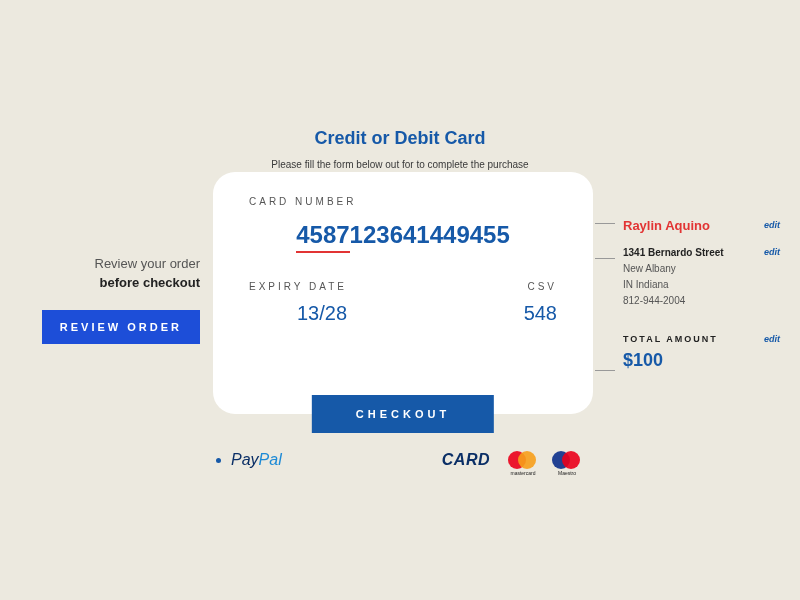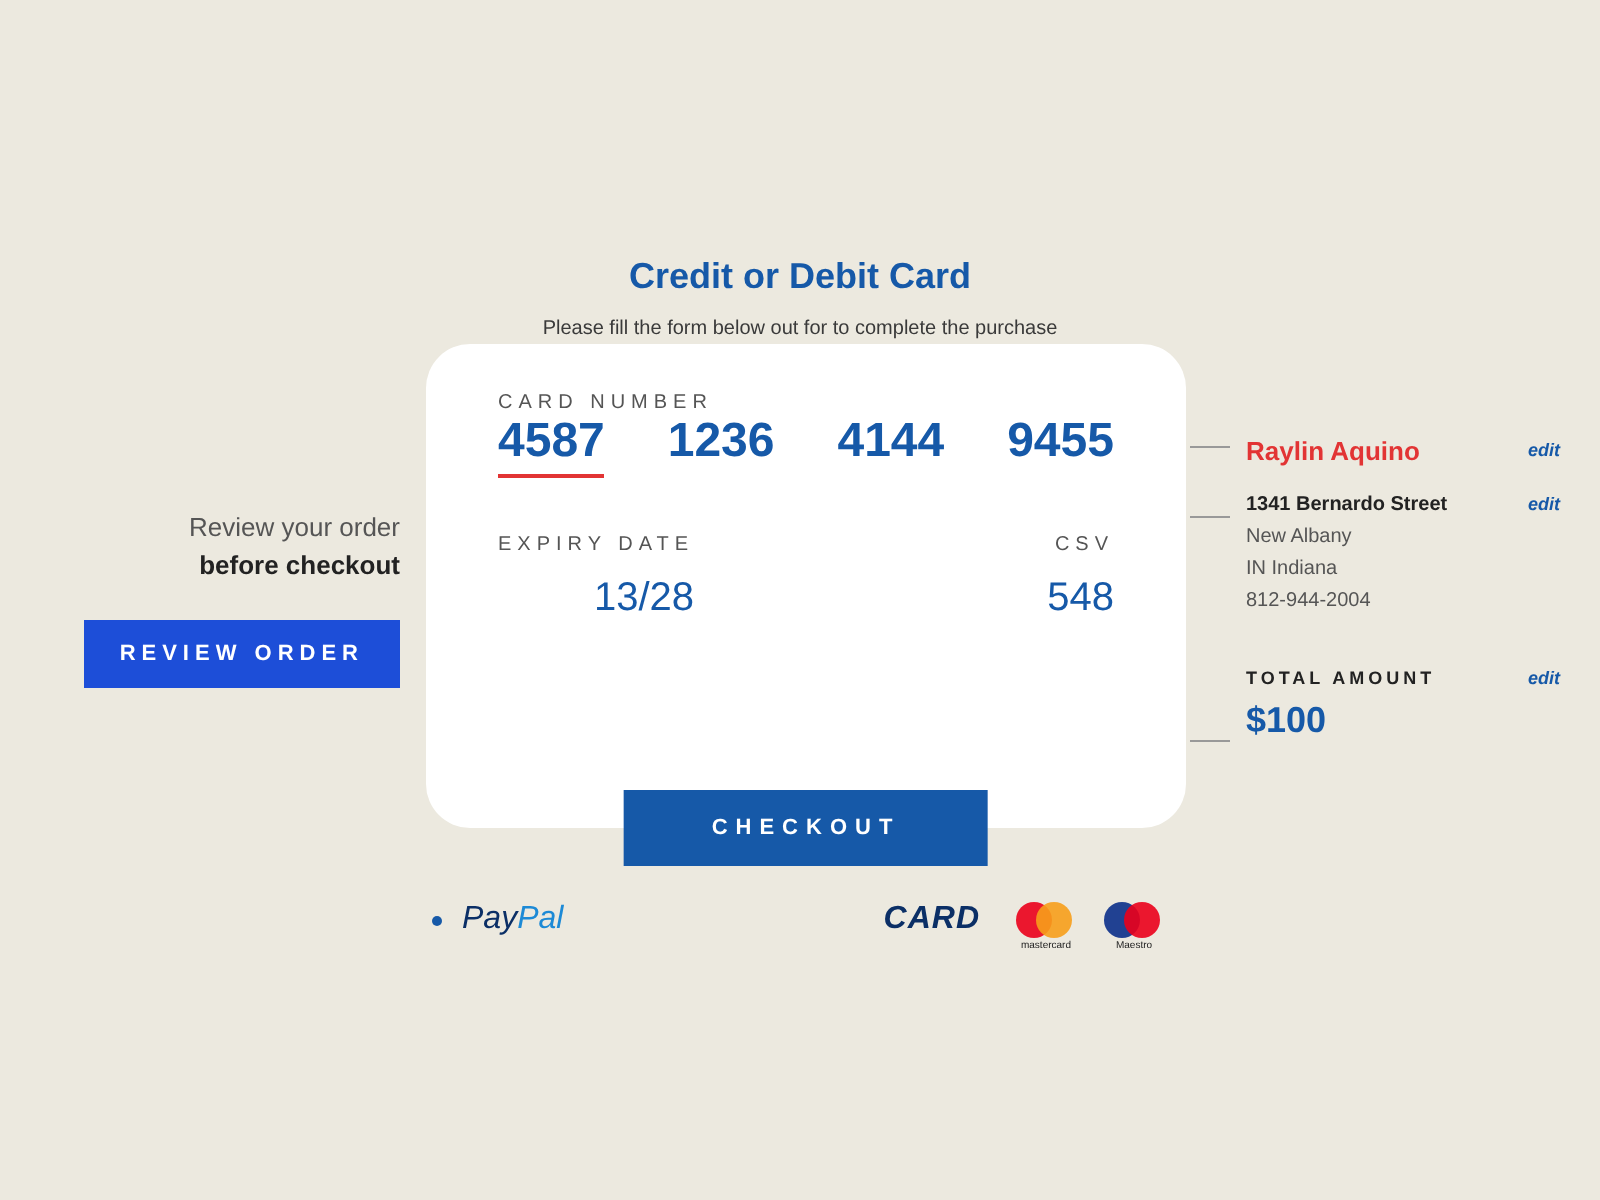--- a/index.html
+++ b/index.html
@@ -61,21 +61,22 @@
     border-radius: 22px;
     padding: 24px 36px 0 36px;
   }
   .lbl {
     color: #555;
     font-size: 10px;
     letter-spacing: 3px;
   }
   .card-num {
     display: flex;
-    justify-content: space-between;
+    justify-content: center;
+    margin-top: 14px;
   }
   .card-num span {
     color: #1659a8;
     font-size: 24px;
     font-weight: 700;
   }
   .card-num span.underlined {
     border-bottom: 2px solid #e23434;
     padding-bottom: 2px;
   }

